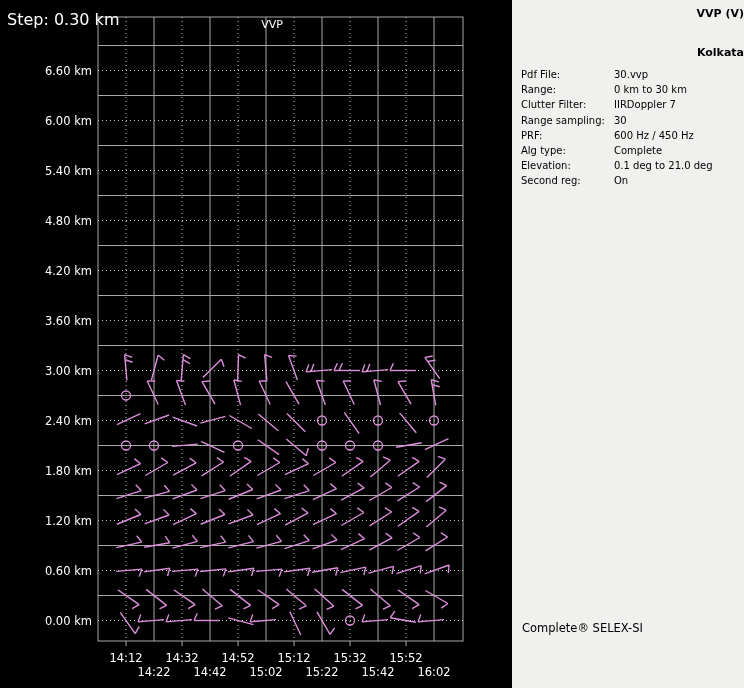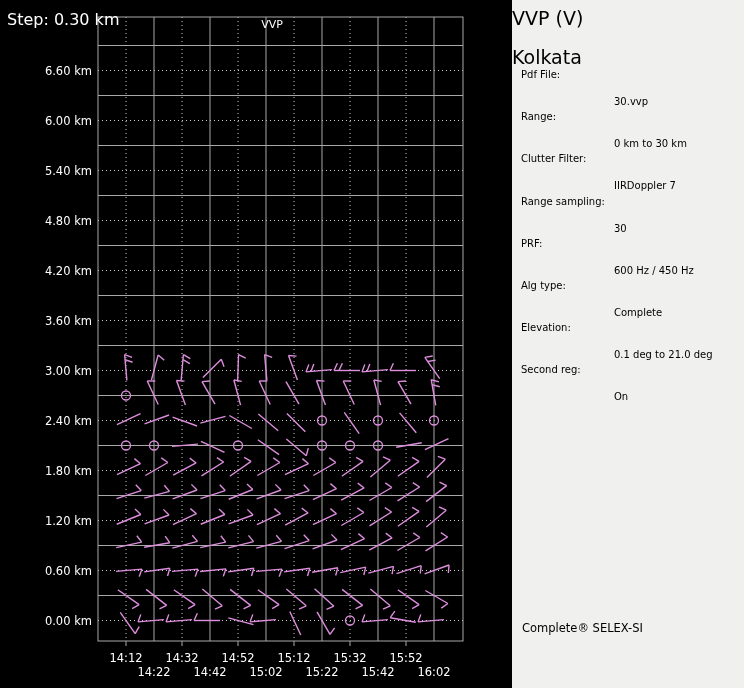--- a/index.html
+++ b/index.html
@@ -5,28 +5,28 @@
   html,body{margin:0;padding:0;background:#000;}
   #screen{position:relative;width:744px;height:688px;background:#000;overflow:hidden;
           font-family:"DejaVu Sans","Liberation Sans",sans-serif;}
   #plot-svg{position:absolute;left:0;top:0;}
   .overlay-label{position:absolute;color:#fff;font-size:16px;white-space:nowrap;}
   #plot-title{left:172px;top:18px;width:200px;text-align:center;font-size:11px;}
   #step-label{left:7px;top:10px;}
   
   #info-panel{position:absolute;left:512px;top:0;width:232px;height:688px;
               background:#f0f0ee;color:#000;}
-  .panel-center{width:100%;text-align:left;position:absolute;font-size:19px;white-space:nowrap;}
+  .panel-center{width:100%;text-align:right;position:absolute;font-size:11px;white-space:nowrap;font-weight:bold;}
   #panel-title{top:7px;}
   #panel-datetime{top:26px;}
   #panel-site{top:46px;}
   #info-fields{position:absolute;left:9px;top:67px;width:218px;font-size:10px;}
   .field-row{display:flex;line-height:15.2px;white-space:nowrap;}
   .field-label{flex:0 0 93px;}
-  .field-value{flex:1;margin-top:27px;}
+  .field-value{flex:1;}
   #brand-footer{position:absolute;left:10px;top:621px;font-size:11.5px;}
 </style>
 </head>
 <body>
 
 <div id="screen">
 
   <svg id="plot-svg" width="512" height="688">
       <rect x="0" y="0" width="512" height="688" fill="#000000"></rect>
       <line x1="98" y1="45.5" x2="463" y2="45.5" stroke="#a8a8a8" stroke-width="1"></line>

